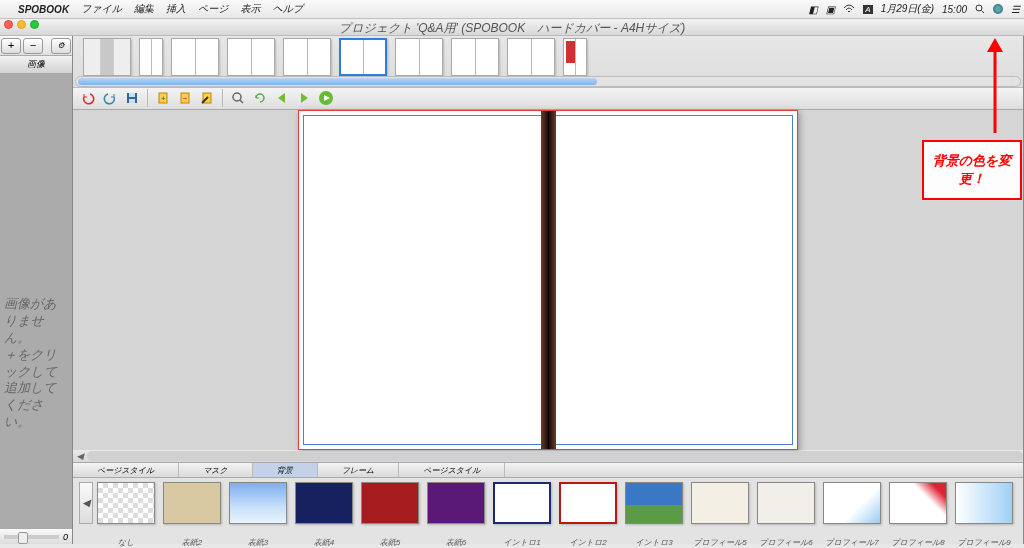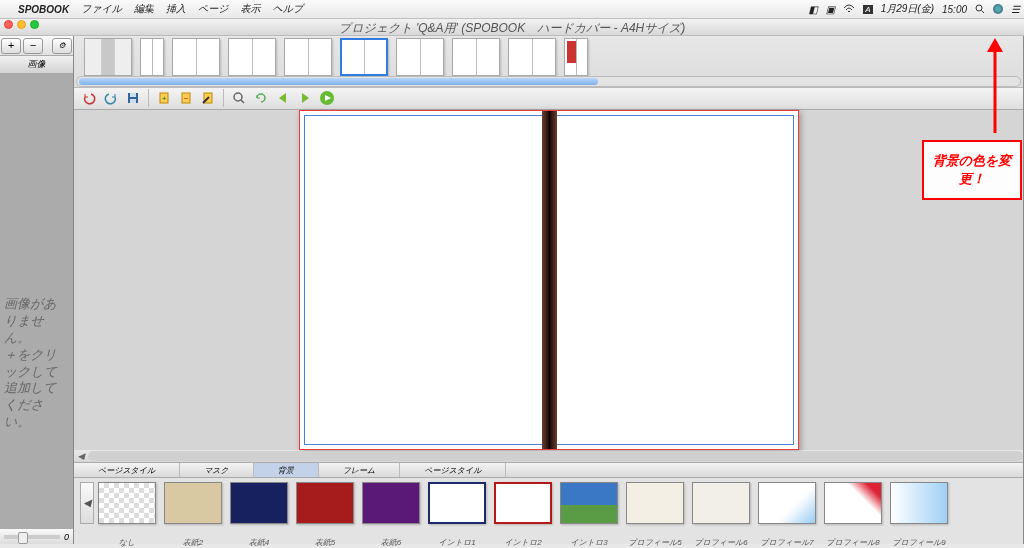--- a/index.html
+++ b/index.html
@@ -299,20 +299,24 @@
       <div id="palette-items" style="display:flex;">
             <div class="pitem">
               <div class="sw" style="background: repeating-conic-gradient(#ddd 0 25%, #fff 0 50%) 0 0/10px 10px;"></div>
               <div class="lbl">なし</div>
             </div>
             <div class="pitem">
               <div class="sw" style="background:#d9c9a2;"></div>
               <div class="lbl">表紙2</div>
             </div>
             <div class="pitem">
+              <div class="sw" style="background:linear-gradient(#7eaef0,#c7e0fa 60%,#e9f3fd);"></div>
+              <div class="lbl">表紙3</div>
+            </div>
+            <div class="pitem">
               <div class="sw" style="background:#17215f;"></div>
               <div class="lbl">表紙4</div>
             </div>
             <div class="pitem">
               <div class="sw" style="background:#a61b1b;"></div>
               <div class="lbl">表紙5</div>
             </div>
             <div class="pitem">
               <div class="sw" style="background:#5a1877;"></div>
               <div class="lbl">表紙6</div>

